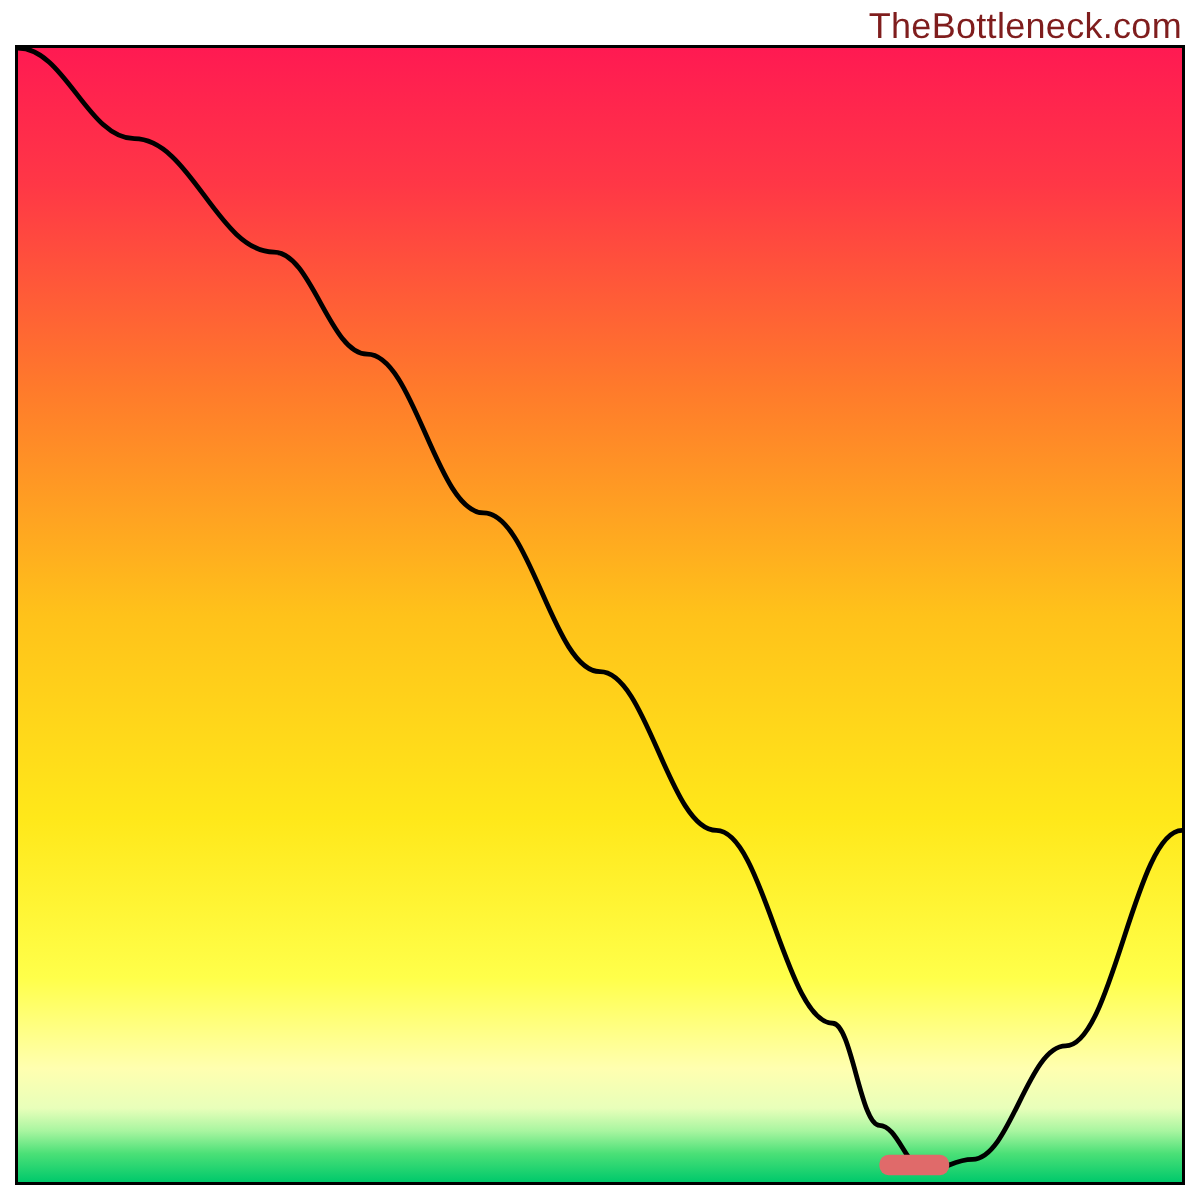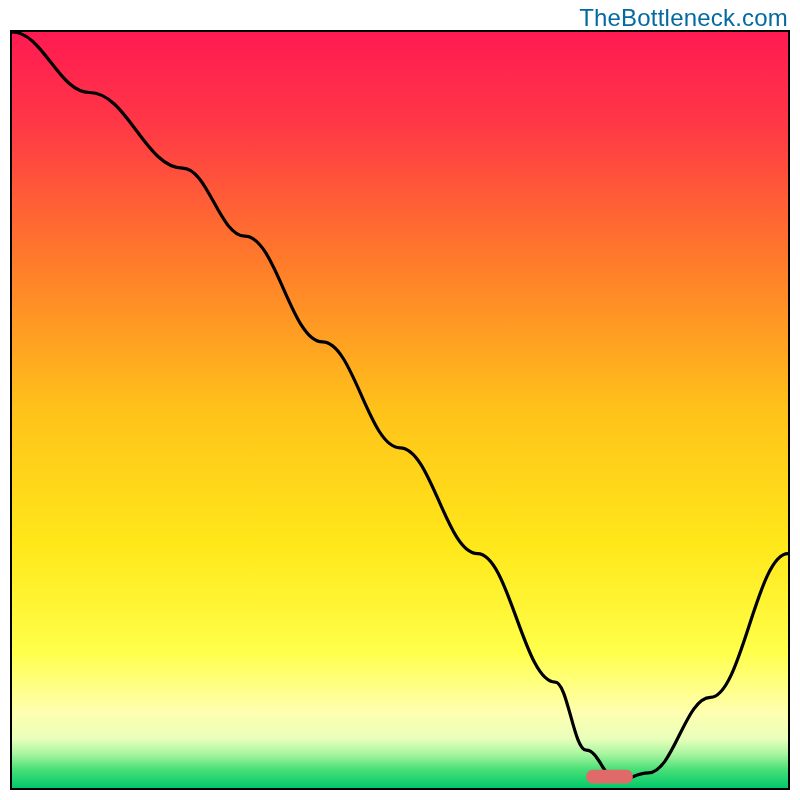--- a/index.html
+++ b/index.html
@@ -19,21 +19,21 @@
     border: 2px solid #000;
     box-sizing: border-box;
     overflow: hidden;
   }
   .watermark {
     position: absolute;
     right: 12px;
     top: 4px;
     font-family: Arial, Helvetica, sans-serif;
     font-size: 24px;
-    color: #0369a1;
+    color: #7f1d1d;
     letter-spacing: 0.2px;
   }
   svg.bg, svg.curve, svg.marker {
     position: absolute;
     left: 0; top: 0;
     width: 100%;
     height: 100%;
   }
 </style>
 </head>

